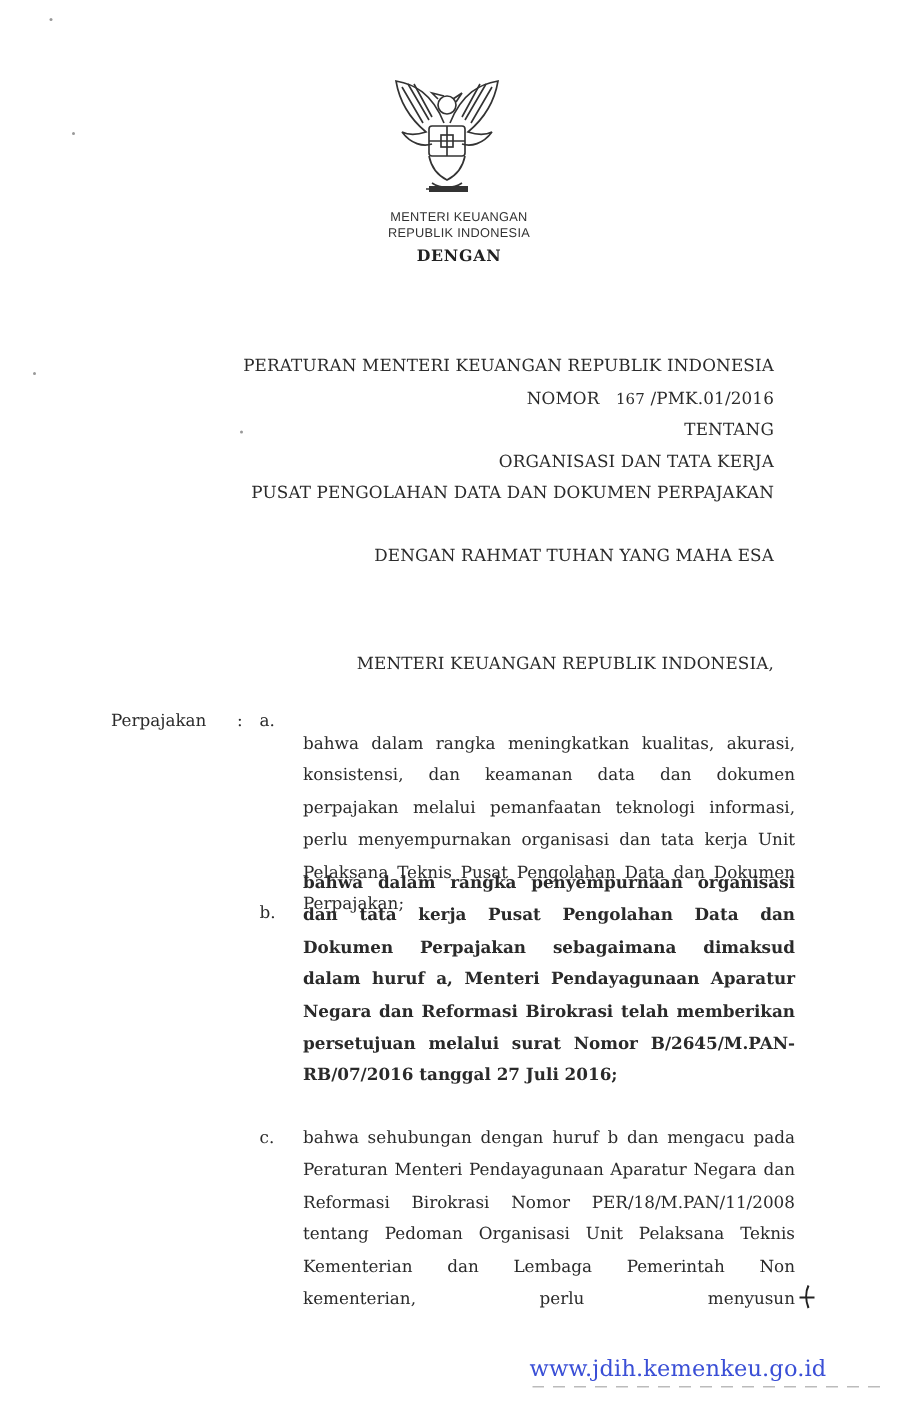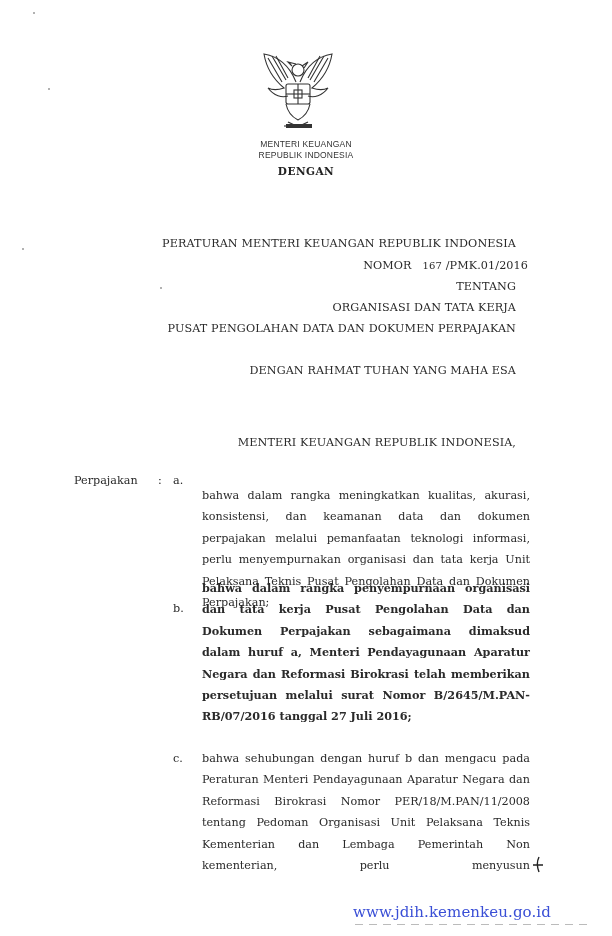--- a/index.html
+++ b/index.html
@@ -41,21 +41,21 @@
     <path d="M26 74 L54 74"></path>
   </g>
   <rect x="28" y="72" width="26" height="4" fill="#333"></rect>
 </svg>
 
 <div class="abs hdr" style="top:139px;">MENTERI KEUANGAN</div>
 <div class="abs hdr" style="top:150px;">REPUBLIK INDONESIA</div>
 <div class="abs salinan">DENGAN</div>
 
 <div class="abs title" style="top:237px;">PERATURAN MENTERI KEUANGAN REPUBLIK INDONESIA</div>
-<div class="abs title" style="top:259px;padding-left:12px;">
+<div class="abs title" style="top:259px;">
   <span>NOMOR</span>&nbsp;&nbsp;&nbsp;<span style="font-size:10px;">167</span>&nbsp;<span>/PMK.01/2016</span>
 </div>
 <div class="abs title" style="top:280px;">TENTANG</div>
 <div class="abs title" style="top:301px;">ORGANISASI DAN TATA KERJA</div>
 <div class="abs title" style="top:322px;">PUSAT PENGOLAHAN DATA DAN DOKUMEN PERPAJAKAN</div>
 
 <div class="abs title" style="top:364px;">DENGAN RAHMAT TUHAN YANG MAHA ESA</div>
 <div class="abs title" style="top:405px;margin-top:31px;">MENTERI KEUANGAN REPUBLIK INDONESIA,</div>
 
 <div class="abs body-text label">Perpajakan</div>

